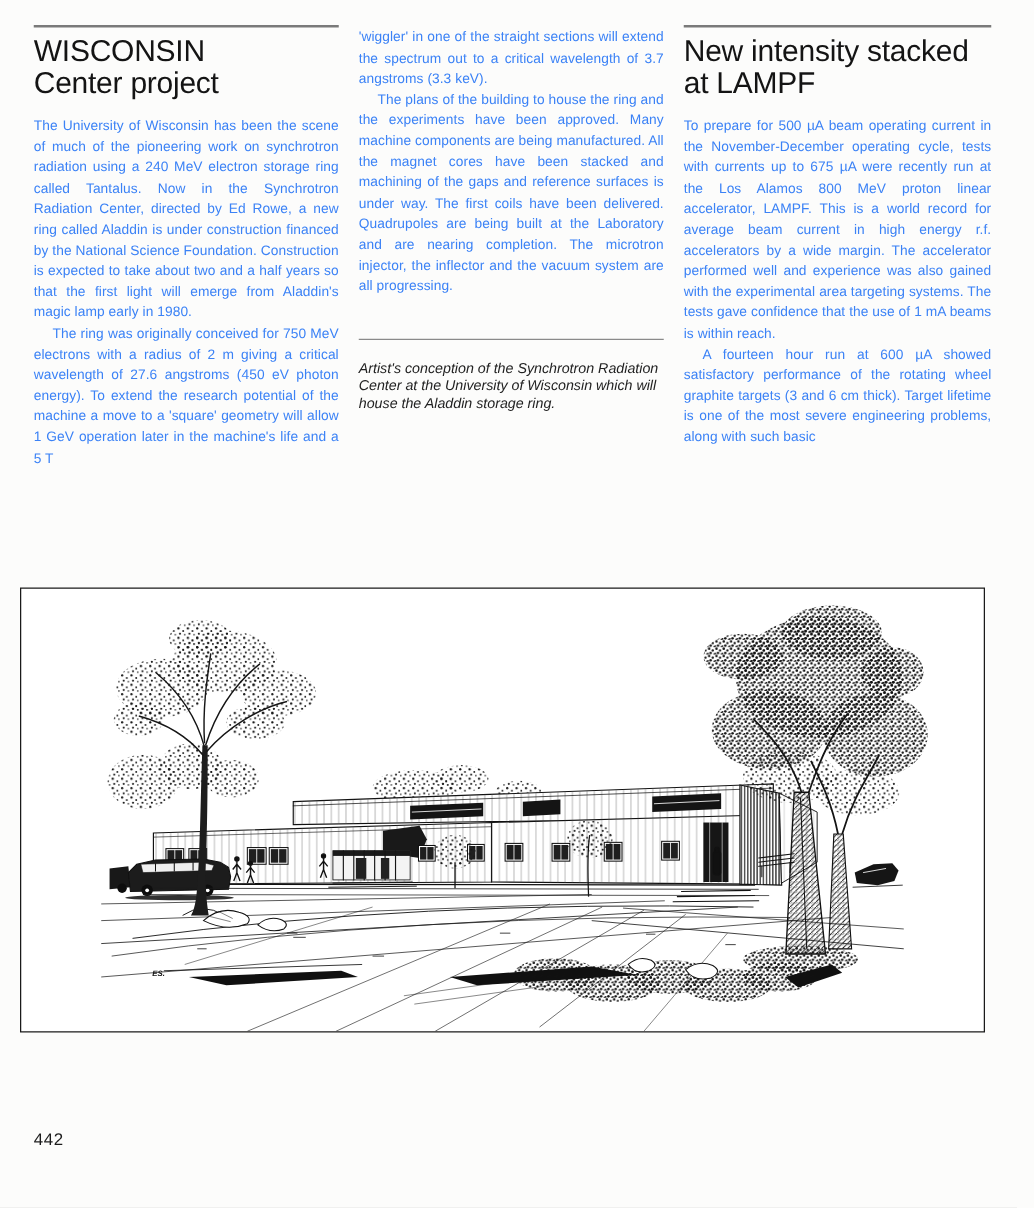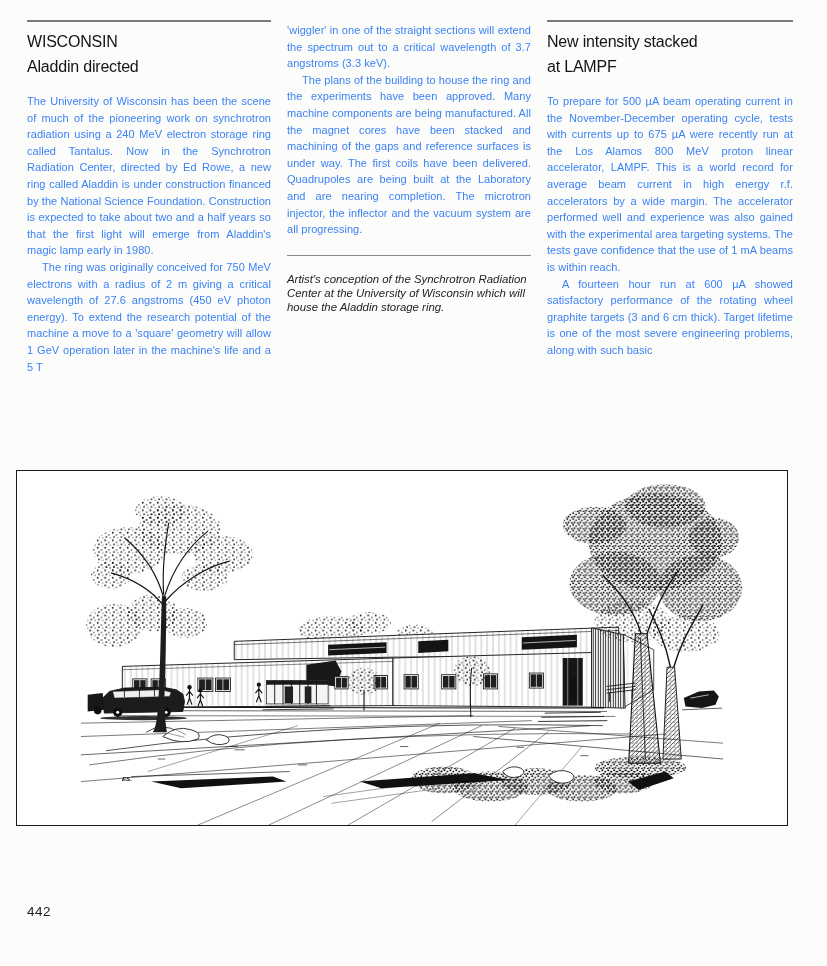--- a/index.html
+++ b/index.html
@@ -9,30 +9,30 @@
     background:#fcfcfb; color:#1f1f1f;
     font-family:"Liberation Sans", sans-serif;
     margin:0 auto; overflow:hidden;
   }
   .col { position:absolute; top:20px; width:244px; }
   .col-1 { left:27px; }
   .col-2 { left:287px; }
   .col-3 { left:547px; width:246px; }
   .head-rule { border:0; border-top:2px solid #7a7a7a; height:0; margin-bottom:7px; }
   h2.article-title {
-    font-size:16px; line-height:25px; font-weight:400;
+    font-size:24px; line-height:25px; font-weight:400;
     letter-spacing:-0.2px; color:#141414; margin-bottom:14px;
   }
   h2.article-title span { display:block; }
   .body-text p {
     font-size:11px; line-height:16.6px; text-align:justify;
     color:#3b82f6; letter-spacing:0.05px;
   }
   .body-text p.indent { text-indent:15px; }
-  .caption-wrap { margin-top:17px; }
+  .caption-wrap { margin-top:33px; }
   .caption-rule { border:0; border-top:1.5px solid #8a8a8a; height:0; margin-bottom:16px; }
   .figure-caption {
     font-size:11.4px; line-height:14px; font-style:italic;
     text-align:left; color:#222;
   }
   .figure-frame {
     position:absolute; left:16px; top:470px; width:772px; height:356px;
     border:1.5px solid #1a1a1a; background:#fff;
   }
   .figure-frame svg { display:block; width:100%; height:100%; }
@@ -43,21 +43,21 @@
 </style>
 </head>
 <body>
 
 <div class="page">
 
   <div class="col col-1">
     <hr class="head-rule">
     <h2 class="article-title">
       <span>WISCONSIN</span>
-      <span>Aladdin directed</span>
+      <span>Center project</span>
     </h2>
     <div class="body-text">
       <p>The University of Wisconsin has been the scene of much of the pioneering work on synchrotron radiation using a 240 MeV electron storage ring called Tantalus. Now in the Synchrotron Radiation Center, directed by Ed Rowe, a new ring called Aladdin is under construction financed by the National Science Foundation. Construction is expected to take about two and a half years so that the first light will emerge from Aladdin's magic lamp early in 1980.</p>
       <p class="indent">The ring was originally conceived for 750 MeV electrons with a radius of 2 m giving a critical wavelength of 27.6 angstroms (450 eV photon energy). To extend the research potential of the machine a move to a 'square' geometry will allow 1 GeV operation later in the machine's life and a 5 T</p>
     </div>
   </div>
 
   <div class="col col-2" style="top:22px;">
     <div class="body-text">
       <p>'wiggler' in one of the straight sections will extend the spectrum out to a critical wavelength of 3.7 angstroms (3.3 keV).</p>

